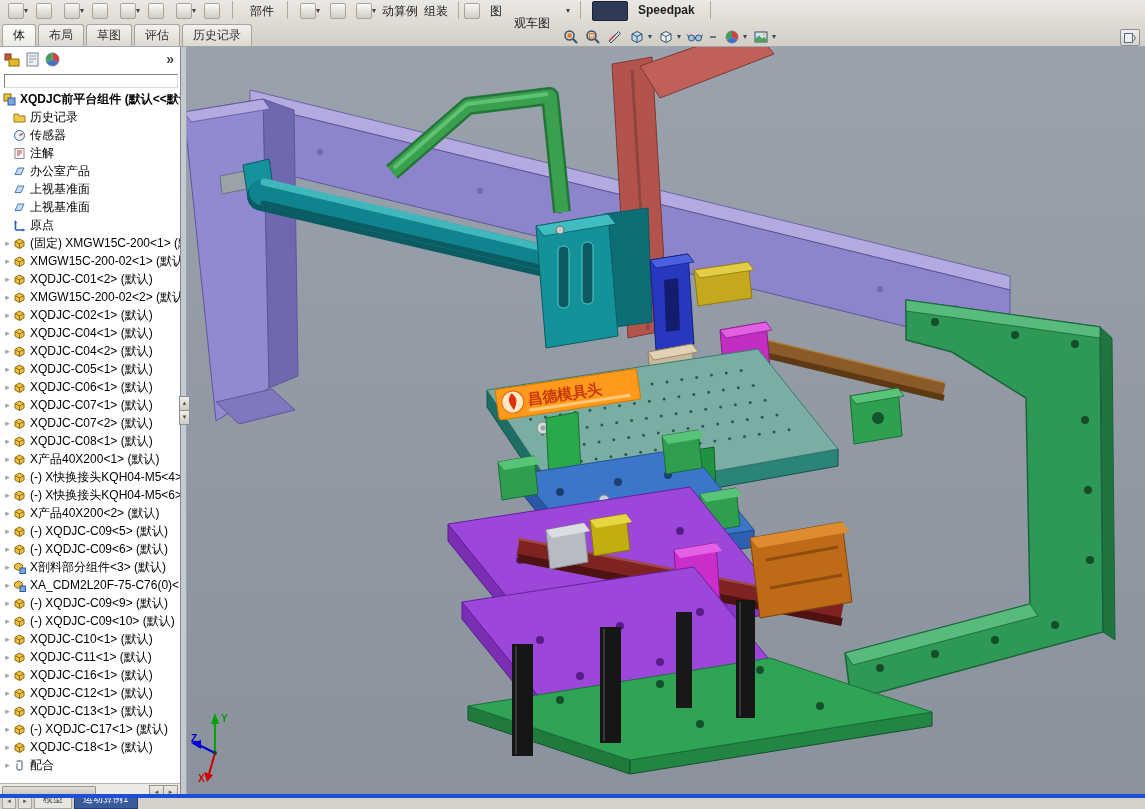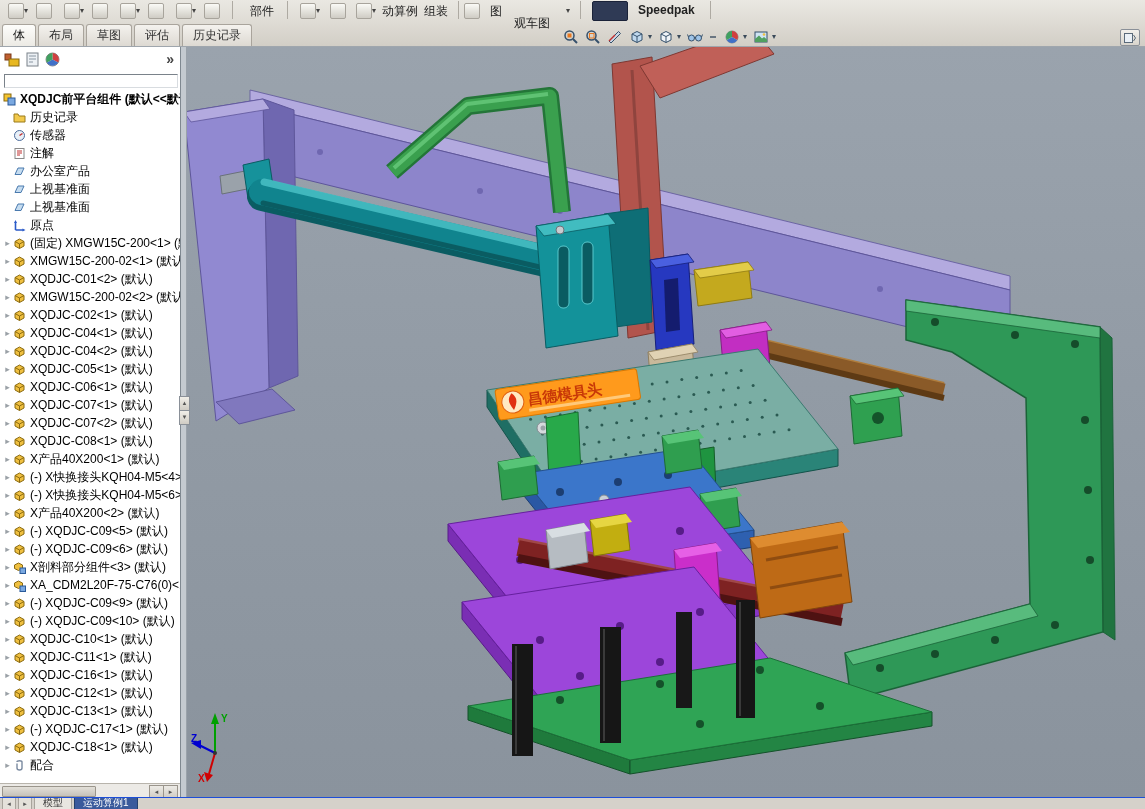--- a/index.html
+++ b/index.html
@@ -46,21 +46,21 @@
   
   #splitter{position:absolute;top:46px;left:181px;width:5px;bottom:11px;background:#C4CAD0;border-right:1px solid #9AA2AA;z-index:21;}
   .split-btn{position:absolute;left:-2px;width:9px;height:13px;background:linear-gradient(#F0EEE8,#D0CCC4);border:1px solid #8A9098;font-size:6px;color:#555;text-align:center;line-height:12px;}
   #split-up{top:350px;} #split-dn{top:364px;}
 
   
   #viewport{position:absolute;top:46px;left:186px;right:0;bottom:11px;background:linear-gradient(180deg,#9AA3AD 0%,#929BA5 45%,#8A939D 100%);overflow:hidden;}
   #scene{position:absolute;top:0;left:0;width:100%;height:100%;}
 
   
-  #status-bar{position:absolute;left:0;right:0;bottom:0;height:11px;background:#D5D1CA;border-top:1px solid #1d4ed8;overflow:hidden;z-index:40;display:flex;align-items:center;}
+  #status-bar{position:absolute;left:0;right:0;bottom:0;height:11px;background:#D5D1CA;border-top:4px solid #1d4ed8;overflow:hidden;z-index:40;display:flex;align-items:flex-end;}
   .st-nav{font-size:7px;color:#555;border:1px solid #A8A49C;background:#E4E1DA;width:12px;height:14px;text-align:center;line-height:13px;margin-left:2px;}
   .st-tab{font-size:10px;height:16px;line-height:14px;padding:0 8px;border:1px solid #A8A49C;background:#E8E6E0;color:#333;margin-left:2px;white-space:nowrap;}
   .st-tab.active{background:#3A5A9C;color:#FFF;border-color:#24406E;}
 </style>
 </head>
 <body>
 
 <div id="app">
 
   <div class="top-chrome">

